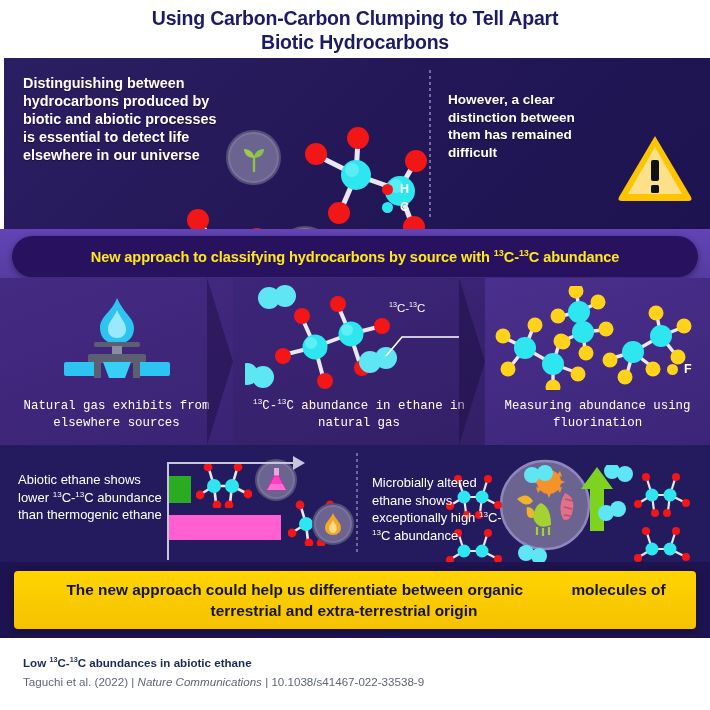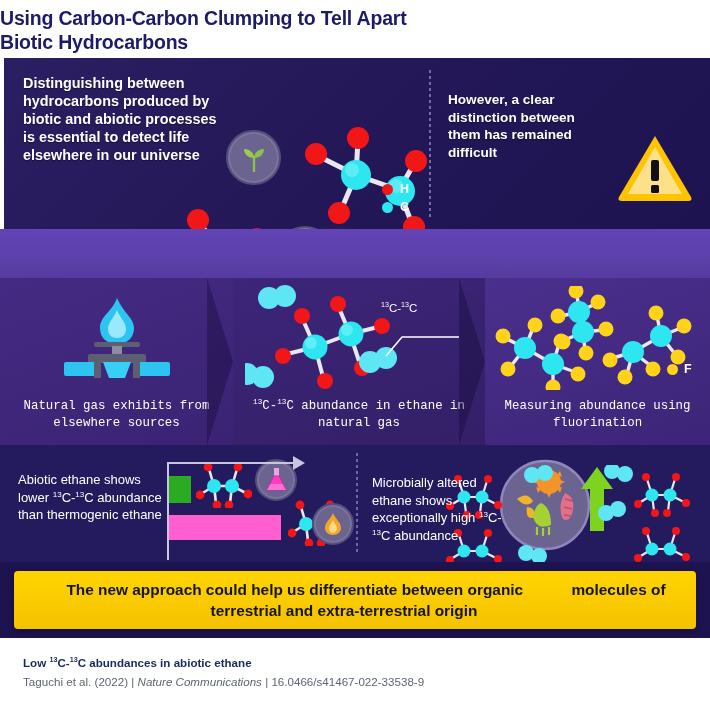--- a/index.html
+++ b/index.html
@@ -7,21 +7,21 @@
     width: 710px; height: 710px;
     background: #ffffff;
     font-family: "Liberation Sans", sans-serif;
     overflow: hidden;
   }
   .poster { position: relative; width: 710px; height: 710px; background: #ffffff; }
 
   
   .title-bar {
     position: absolute; left: 0; top: 0; width: 710px; height: 58px;
-    background: #ffffff; text-align: left; padding-top: 6px;
+    background: #ffffff; text-align: center; padding-top: 6px;
   }
   .title-bar .line {
     color: #1b1b66; font-weight: bold; font-size: 19.5px; line-height: 24px;
     letter-spacing: -0.2px;
   }
 
   
   .sec1 {
     position: absolute; left: 4px; top: 58px; width: 710px; height: 171px;
     background: linear-gradient(135deg,#2b1f63 0%, #241858 45%, #1d1350 100%);
@@ -242,20 +242,23 @@
       <span class="dot" style="background:#f21616"></span>
       <span class="lbl">H</span>
     </div>
     <div class="row">
       <span class="dot" style="background:#2ee6f0"></span>
       <span class="lbl">C</span>
     </div>
   </div>
 
   <div class="band"></div>
+  <div class="banner">
+    <span><span>New approach to classifying hydrocarbons by source with </span><sup>13</sup>C-<sup>13</sup>C<span> abundance</span></span>
+  </div>
 
   <div class="sec2">
 
     <div class="panel p1">
       <svg class="abs" style="left:62px; top:18px;" width="110" height="82" viewBox="0 0 110 82">
         <path d="M55 2 C50 16 38 20 38 32 C38 42 45 48 55 48 C65 48 72 42 72 32 C72 22 62 18 55 2 Z" fill="#2ec4f1"></path>
         <path d="M55 14 C52 22 46 26 46 33 C46 39 50 42 55 42 C60 42 64 39 64 33 C64 26 58 22 55 14 Z" fill="#9ae8fb"></path>
         <rect x="32" y="46" width="46" height="5" rx="2" fill="#5c5f72"></rect>
         <rect x="50" y="50" width="10" height="10" fill="#8a8da0"></rect>
         <rect x="26" y="58" width="58" height="9" rx="2" fill="#5c5f72"></rect>
@@ -298,21 +301,21 @@
           <circle cx="40" cy="14" r="11" fill="#5fe6f5"></circle>
         <circle cx="2" cy="92" r="11" fill="#5fe6f5"></circle>
           <circle cx="18" cy="95" r="11" fill="#5fe6f5"></circle>
         <circle cx="125" cy="80" r="11" fill="#5fe6f5"></circle>
           <circle cx="141" cy="76" r="11" fill="#5fe6f5"></circle>
 
         <g stroke="#ffffff" stroke-width="1.6" fill="none">
           <path d="M141 74 L157 55 H214"></path>
         </g>
       </svg>
-      <div class="abs" style="left:148px; top:24px; color:#ffffff; font-size:11.5px;">
+      <div class="abs" style="left:156px; top:24px; color:#ffffff; font-size:11.5px;">
         <sup>13</sup>C-<sup>13</sup>C
       </div>
       <div class="cap">
         <span><sup>13</sup>C-<sup>13</sup>C abundance in ethane in</span><br>
         <span>natural gas</span>
       </div>
       <div class="chev" style="right:0;"></div>
     </div>
 
     <div class="panel p3">
@@ -570,18 +573,18 @@
       <span>The new approach could help us differentiate between organic</span>
       <span>molecules of terrestrial and extra-terrestrial origin</span>
     </span>
   </div>
 
   <div class="footer">
     <div class="foot-title">
       <span>Low </span><sup>13</sup>C-<sup>13</sup>C<span> abundances in abiotic ethane</span>
     </div>
     <div class="foot-cite">
-      <span>Taguchi et al. (2022)</span><span> | </span><span class="ital">Nature Communications</span><span> | </span><span>16.0466/s41467-022-33538-9</span>
+      <span>Taguchi et al. (2022)</span><span> | </span><span class="ital">Nature Communications</span><span> | </span><span>10.1038/s41467-022-33538-9</span>
     </div>
 
   </div>
 
 </div>
 
 </body></html>

